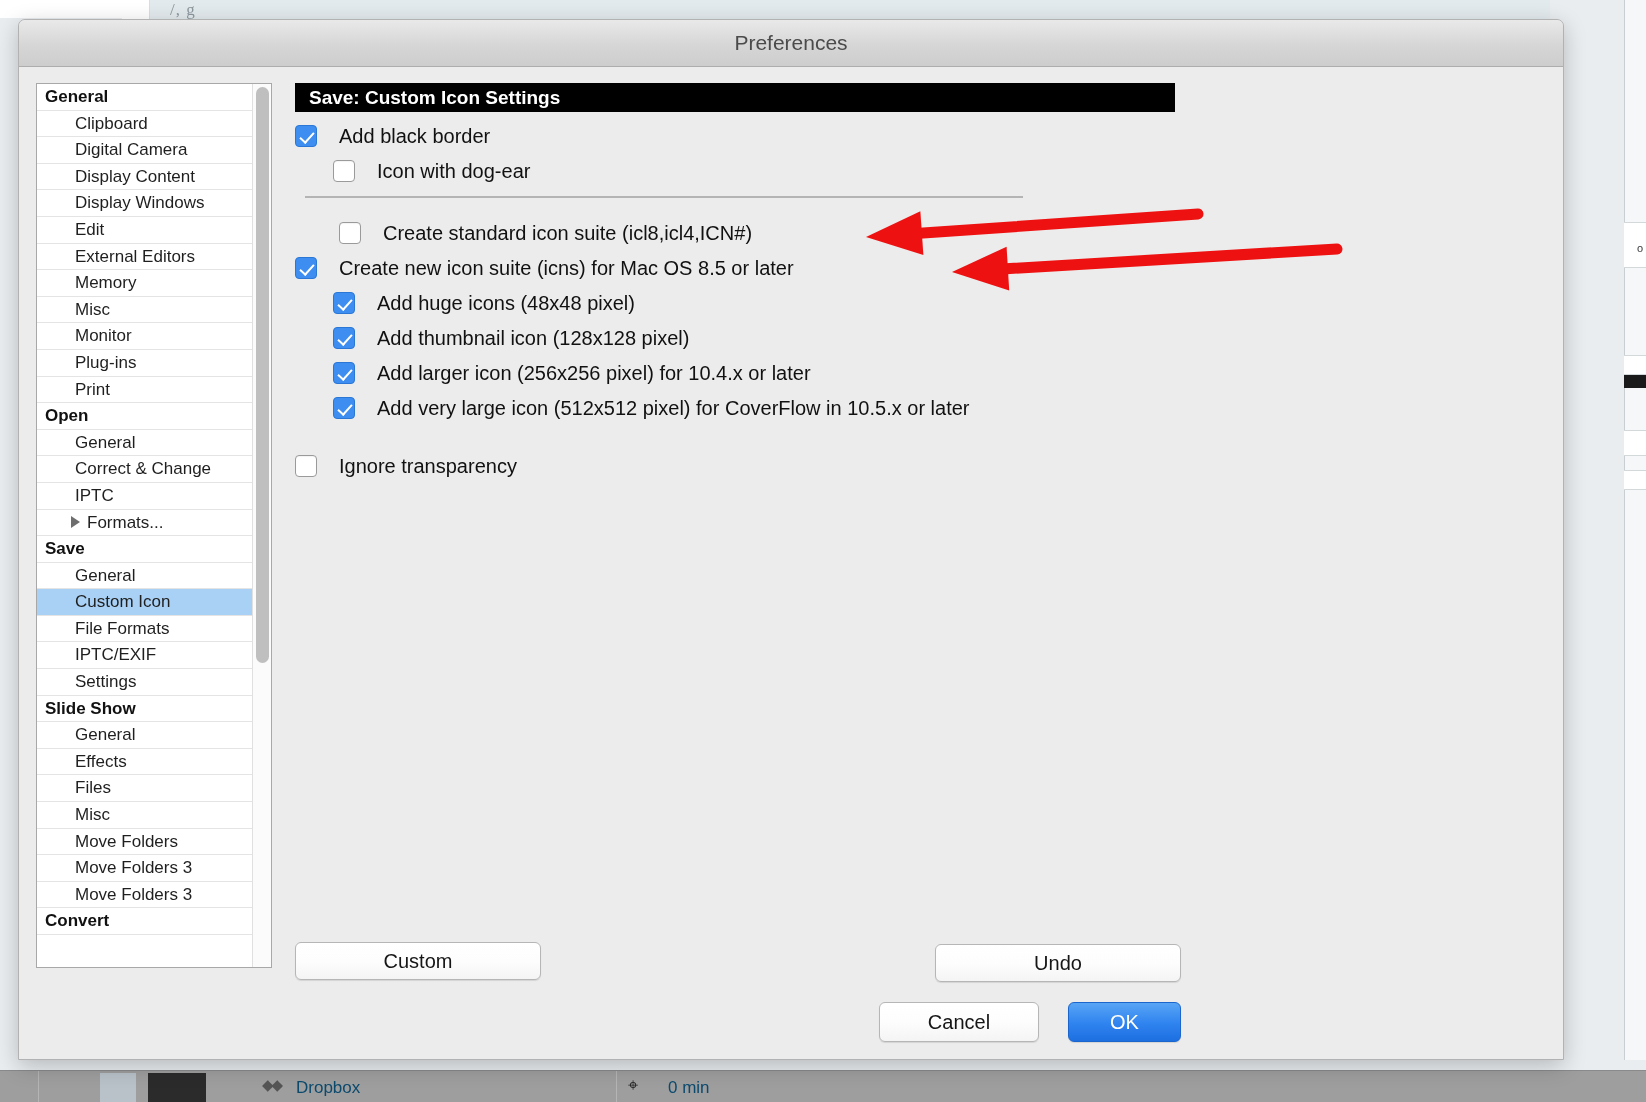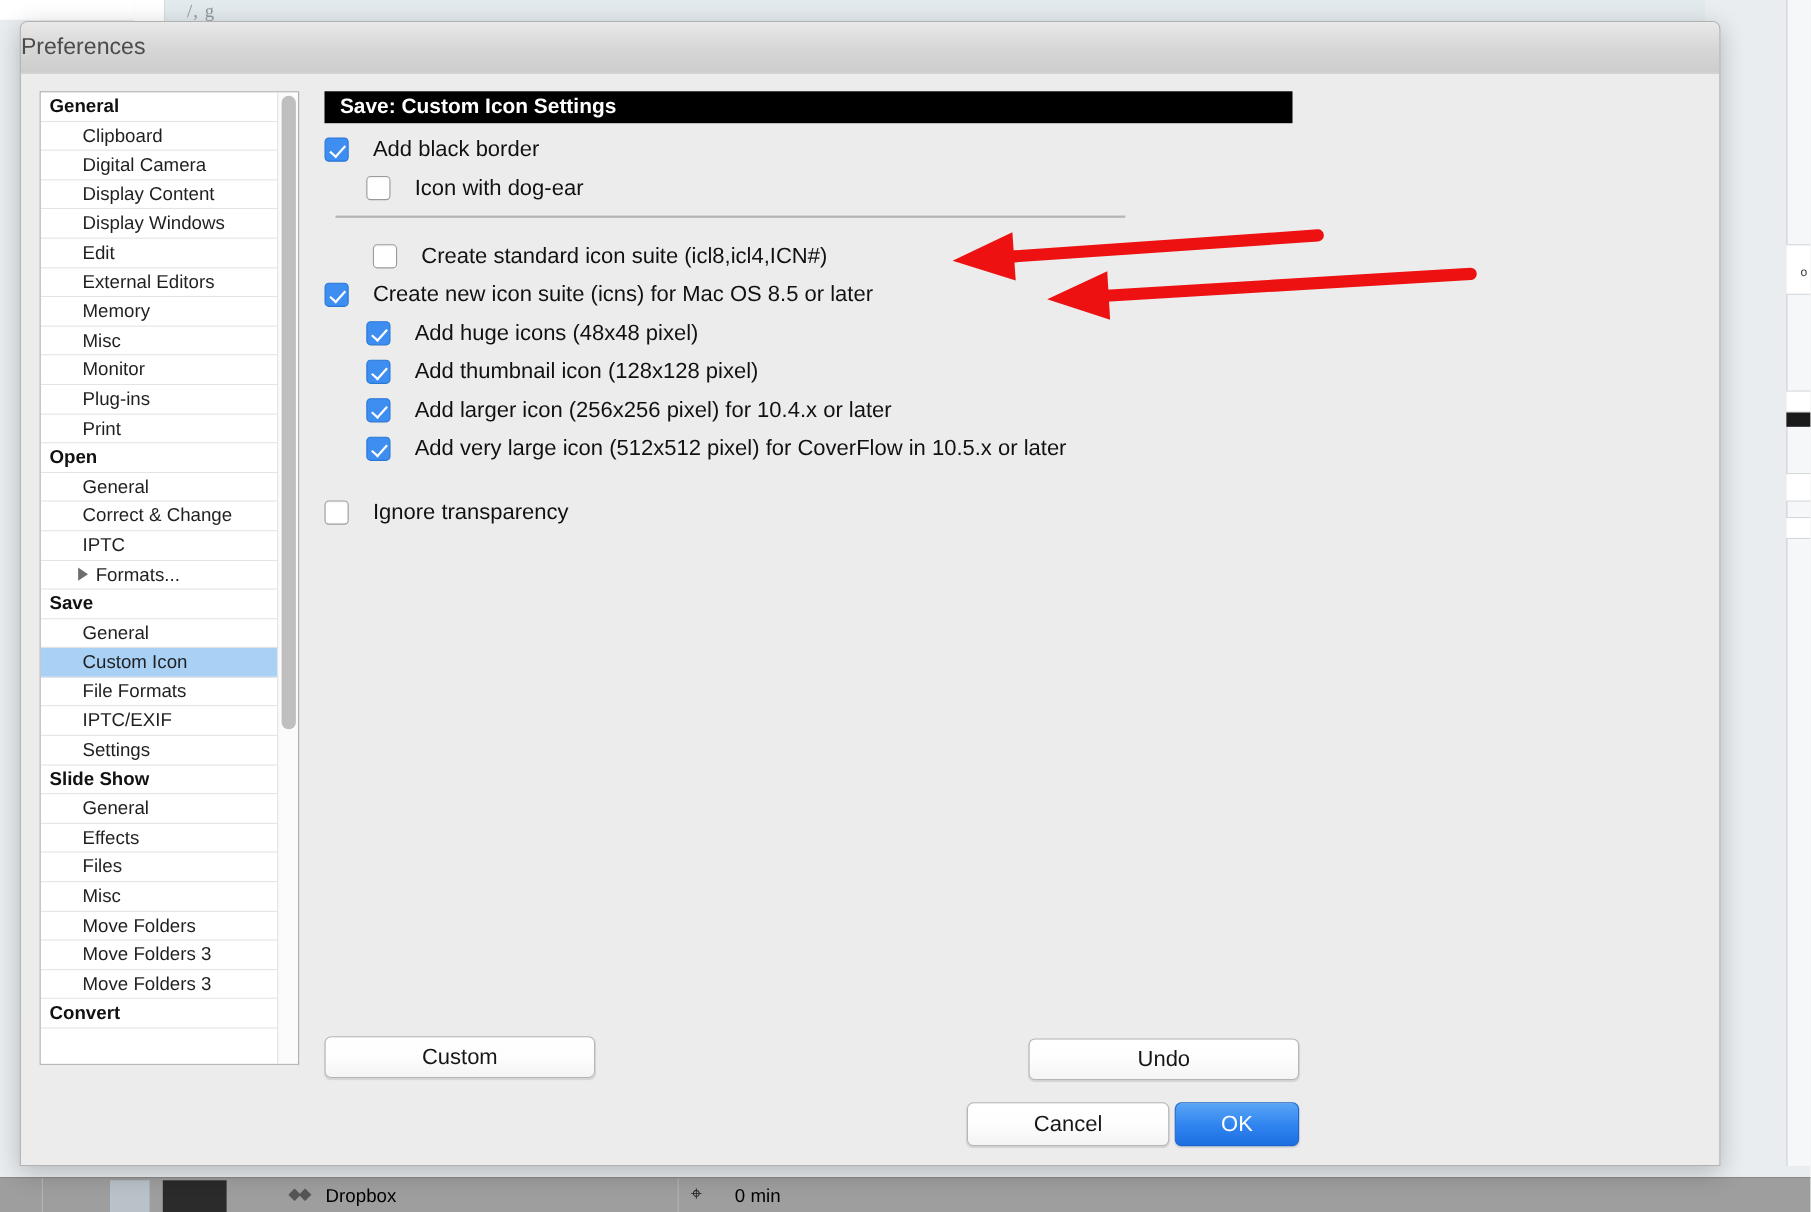--- a/index.html
+++ b/index.html
@@ -77,21 +77,21 @@
   .dock-thumb-dark {
     position: absolute; top: 2px; height: 30px; width: 58px;
     background: #2b2b2b;
   }
   .dock-thumb-grey {
     position: absolute; top: 2px; height: 30px; width: 36px;
     background: #b9c2c9;
   }
   .dock-label {
     position: absolute; top: 7px;
-    font-size: 17px; color: #000000;
+    font-size: 17px; color: #0c4a6e;
     font-family: "Liberation Sans", sans-serif;
     white-space: nowrap;
   }
   .dock-diamonds {
     position: absolute; top: 5px;
     font-size: 15px; color: #555; letter-spacing: -2px;
   }
   .dock-cursor {
     position: absolute; top: 4px;
     font-size: 18px; color: #222;
@@ -106,21 +106,21 @@
     border: 1px solid #b2b2b2;
     border-radius: 7px 7px 0 0;
     box-shadow: 0 6px 22px rgba(0,0,0,0.22);
     overflow: hidden;
   }
   #titlebar {
     height: 47px;
     background: linear-gradient(to bottom, #e9e9e9 0%, #d6d6d6 55%, #cdcdcd 100%);
     border-bottom: 1px solid #adadad;
     border-radius: 6px 6px 0 0;
-    display: flex; align-items: center; 
+    display: flex; align-items: center; justify-content: center;
   }
   #titlebar-title {
     font-size: 21px;
     color: #4b4b4b;
     font-family: "Liberation Sans", sans-serif;
   }
 
   #dialog-body {
     position: relative;
     height: calc(100% - 47px);
@@ -275,21 +275,21 @@
   #btn-default {
     position: absolute; left: 276px; bottom: 79px;
     width: 246px; height: 38px;
   }
   #btn-undo {
     position: absolute; left: 916px; bottom: 77px;
     width: 246px; height: 38px;
   }
   #btn-cancel {
     position: absolute; left: 860px; bottom: 17px;
-    width: 184px; height: 40px;
+    width: 160px; height: 40px;
   }
   #btn-ok {
     position: absolute; left: 1049px; bottom: 17px;
     width: 113px; height: 40px;
   }
 
   
   #annotations {
     position: absolute; inset: 0;
     pointer-events: none;

